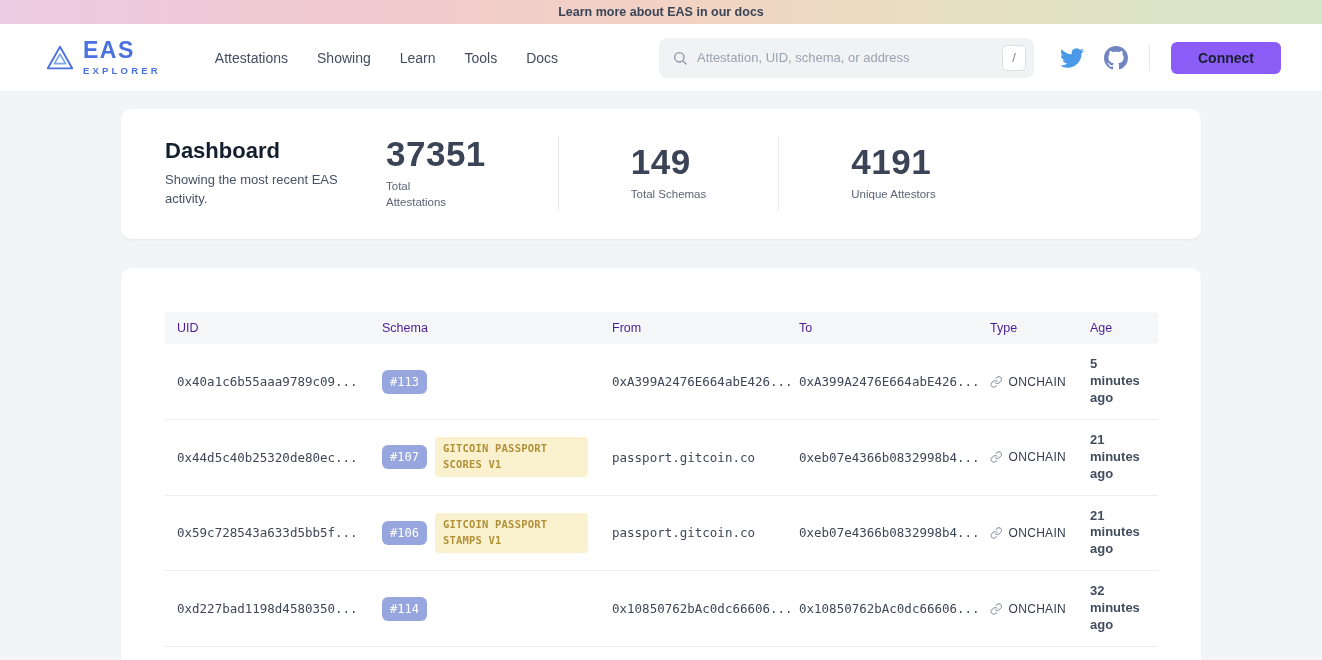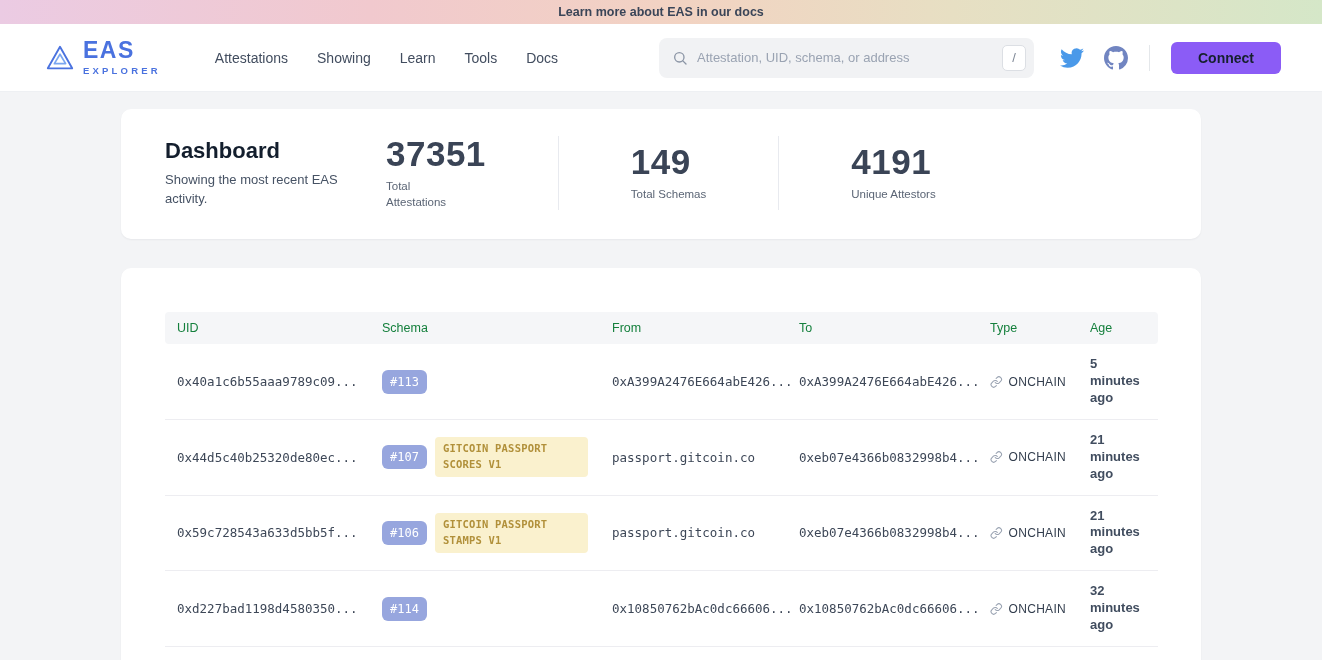--- a/index.html
+++ b/index.html
@@ -46,21 +46,21 @@
   .stat-value { font-size:35px; font-weight:700; color:#3a4456; line-height:1; letter-spacing:.5px; }
   .stat-label { margin-top:7px; font-size:11.5px; color:#5b6575; line-height:1.4; max-width:84px; }
   .stat:last-child .stat-label { max-width:none; white-space:nowrap; }
   .stat-divider { width:1px; align-self:stretch; background:#e8eaef; margin-right:36px; }
   .primary-btn { margin-left:auto; background:#5463c0; border:none; border-radius:6px;
                  padding:13px 21px; font-family:inherit; font-size:13.5px; font-weight:700;
                  color:#fff; cursor:pointer; }
 
   .table-card { margin-top:29px; padding:44px 44px 0; }
   table { width:100%; border-collapse:collapse; table-layout:fixed; }
-  thead th { background:#f5f6f8; font-size:12.5px; font-weight:400; color:#15803d;
+  thead th { background:#f5f6f8; font-size:12.5px; font-weight:400; color:#4c1d95;
              text-align:left; padding:9px 12px; }
   thead th:first-child { border-radius:4px 0 0 4px; }
   thead th:last-child { border-radius:0 4px 4px 0; }
   tbody td { padding:12px; border-bottom:1px solid #ededf1; vertical-align:middle;
              font-size:13px; color:#3d4757; }
   tbody tr { cursor:pointer; }
   .mono { font-family:"DejaVu Sans Mono", monospace; font-size:12.5px; color:#3d4757; }
   .schema-wrap { display:flex; align-items:center; gap:8px; }
   .schema-badge { background:#97a6de; color:#fff; font-family:"DejaVu Sans Mono", monospace;
                   font-size:12px; font-weight:400; padding:5px 8px; border-radius:6px; flex:0 0 auto; }

